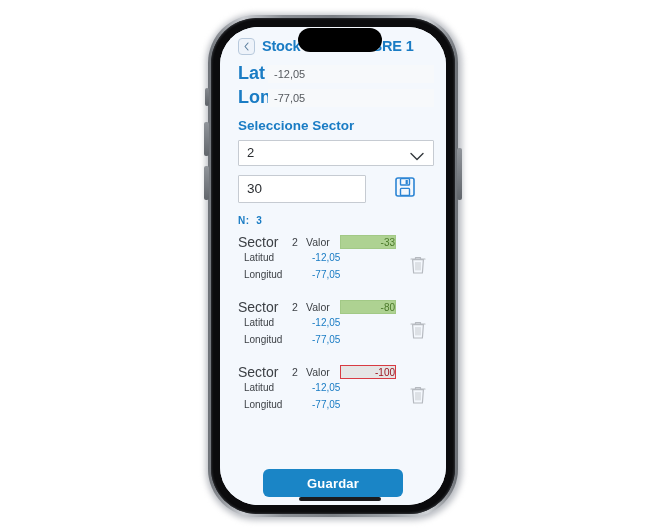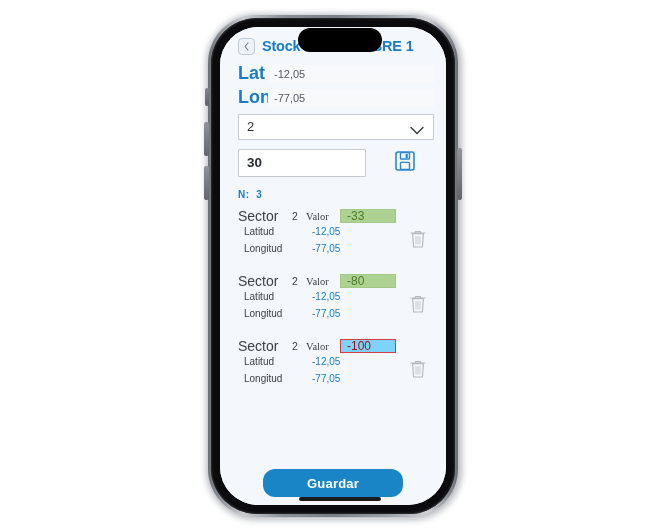--- a/index.html
+++ b/index.html
@@ -223,21 +223,20 @@
     pointer-events: none;
   }
 
   
   .valuerow {
     margin-top: 9px;
     display: flex;
     align-items: center;
     gap: 26px;
     height: 28px;
-    font-weight: bold;
   }
   .value-input {
     width: 128px;
     height: 28px;
     box-sizing: border-box;
     border: 1px solid #c6cbd2;
     background: #ffffff;
     border-radius: 1px;
     font-size: 13.5px;
     color: #2a2d31;
@@ -284,38 +283,38 @@
     font-size: 10.5px;
     color: #3b3f44;
     text-align: center;
     flex: none;
   }
   .rec-valor-lbl {
     width: 34px;
     font-size: 10.5px;
     color: #3b3f44;
     flex: none;
-    font-family: Liberation Serif, serif;
   }
   .rec-valor-box {
     width: 56px;
     height: 14px;
     box-sizing: border-box;
-    font-size: 12px;
+    font-size: 10px;
     padding-left: 6px;
     line-height: 13px;
     flex: none;
+    text-align: right;
   }
   .rec-valor-box.green {
     background: #aed292;
     color: #4b7a2a;
     border: 1px solid #a2c986;
   }
   .rec-valor-box.red {
-    background: #7dd3fc;
+    background: #e5e5e5;
     color: #9b1620;
     border: 1px solid #d83a42;
   }
 
   .rec-line2, .rec-line3 {
     display: flex;
     align-items: flex-start;
     height: 15px;
     margin-top: 2px;
   }
@@ -345,21 +344,21 @@
     position: absolute;
     left: 0;
     top: 442px;
     width: 226px;
     display: flex;
     justify-content: center;
   }
   .guardar-btn {
     width: 140px;
     height: 28px;
-    border-radius: 12px;
+    border-radius: 6px;
     background: #1a85c6;
     color: #ffffff;
     font-size: 13px;
     font-weight: bold;
     display: flex;
     align-items: center;
     justify-content: center;
     letter-spacing: 0.2px;
   }
 </style>
@@ -395,20 +394,21 @@
         <div class="coord-row">
           <div class="coord-label">Lat</div>
           <div class="coord-value">-12,05</div>
         </div>
 
         <div class="coord-row">
           <div class="coord-label">Lon</div>
           <div class="coord-value">-77,05</div>
         </div>
 
+        <div class="section-title">Seleccione Sector</div>
 
         <div class="select-wrap">
           <div class="select-box">2</div>
           <span class="select-chevron">
             <svg width="14" height="9" viewBox="0 0 14 9">
               <path d="M1 1.5 L7 7.5 L13 1.5" fill="none" stroke="#33373c" stroke-width="1.4" stroke-linecap="round" stroke-linejoin="round"></path>
             </svg>
           </span>
         </div>
 

